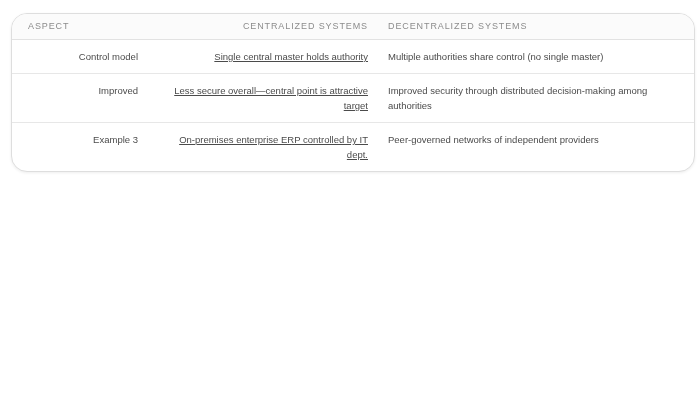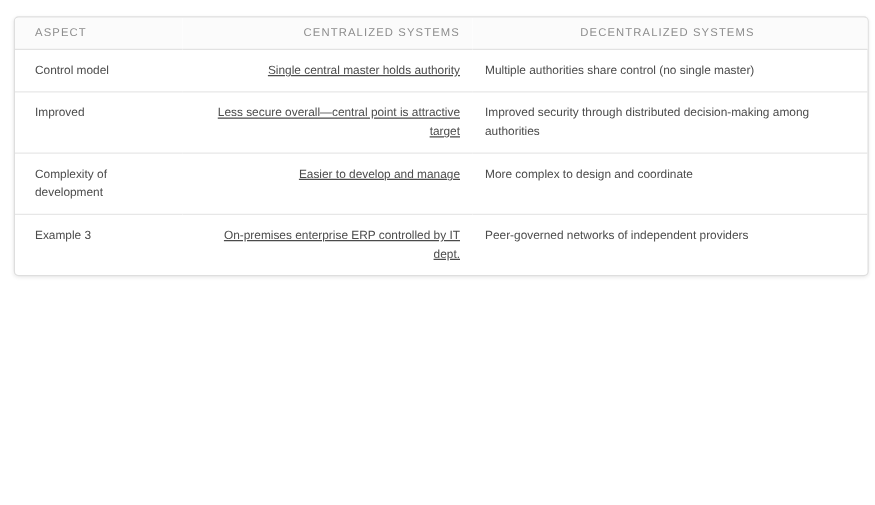--- a/index.html
+++ b/index.html
@@ -8,21 +8,21 @@
     background: #ffffff;
     font-family: "Liberation Sans", "DejaVu Sans", sans-serif;
     overflow: hidden;
   }
   .card {
     position: absolute;
     left: 11px; top: 13px;
     width: 684px;
     background: #ffffff;
     border: 1px solid #dedede;
-    border-radius: 4px;
+    border-radius: 16px;
     box-shadow: 0 1px 3px rgba(0,0,0,0.07);
     overflow: hidden;
   }
   table.cmp {
     width: 100%;
     border-collapse: collapse;
     table-layout: fixed;
   }
   col.c1 { width: 134px; }
   col.c2 { width: 232px; }
@@ -34,31 +34,31 @@
     font-size: 9px;
     line-height: 11px;
     font-weight: 500;
     letter-spacing: 0.9px;
     color: #8c8c8c;
     white-space: nowrap;
     overflow: hidden;
   }
   thead th.a1 { text-align: left;  padding-left: 16px; }
   thead th.a2 { text-align: right; padding-right: 10px; }
-  thead th.a3 { text-align: center; padding-right: 16px; }
+  thead th.a3 { text-align: left; padding-right: 16px; }
   tbody td {
     vertical-align: top;
     border-bottom: 1px solid #e7e7e7;
     padding: 9px 10px;
     font-size: 9.5px;
     line-height: 15px;
     color: #4b4b4b;
   }
   tbody tr:last-child td { border-bottom: none; }
-  td.a1 { text-align: left;  padding-left: 16px; padding-right: 8px; }
+  td.a1 { text-align: right;  padding-left: 16px; padding-right: 8px; }
   td.a2 { text-align: right; padding-right: 10px; text-decoration: underline; }
   td.a3 { text-align: left; padding-right: 16px; }
 </style>
 </head>
 <body>
 
 <div class="card">
   <table class="cmp">
     <colgroup>
       <col class="c1">
@@ -79,25 +79,20 @@
     <td class="a3">Multiple authorities share control (no single master)</td>
   </tr>
 
 
   <tr>
     <td class="a1">Improved</td>
     <td class="a2">Less secure overall—central point is attractive target</td>
     <td class="a3">Improved security through distributed decision-making among authorities</td>
   </tr>
 
-  <tr>
-    <td class="a1">Complexity of development</td>
-    <td class="a2">Easier to develop and manage</td>
-    <td class="a3">More complex to design and coordinate</td>
-  </tr>
 
 
 
 
   <tr>
     <td class="a1">Example 3</td>
     <td class="a2">On-premises enterprise ERP controlled by IT dept.</td>
     <td class="a3">Peer-governed networks of independent providers</td>
   </tr>
 </tbody>

